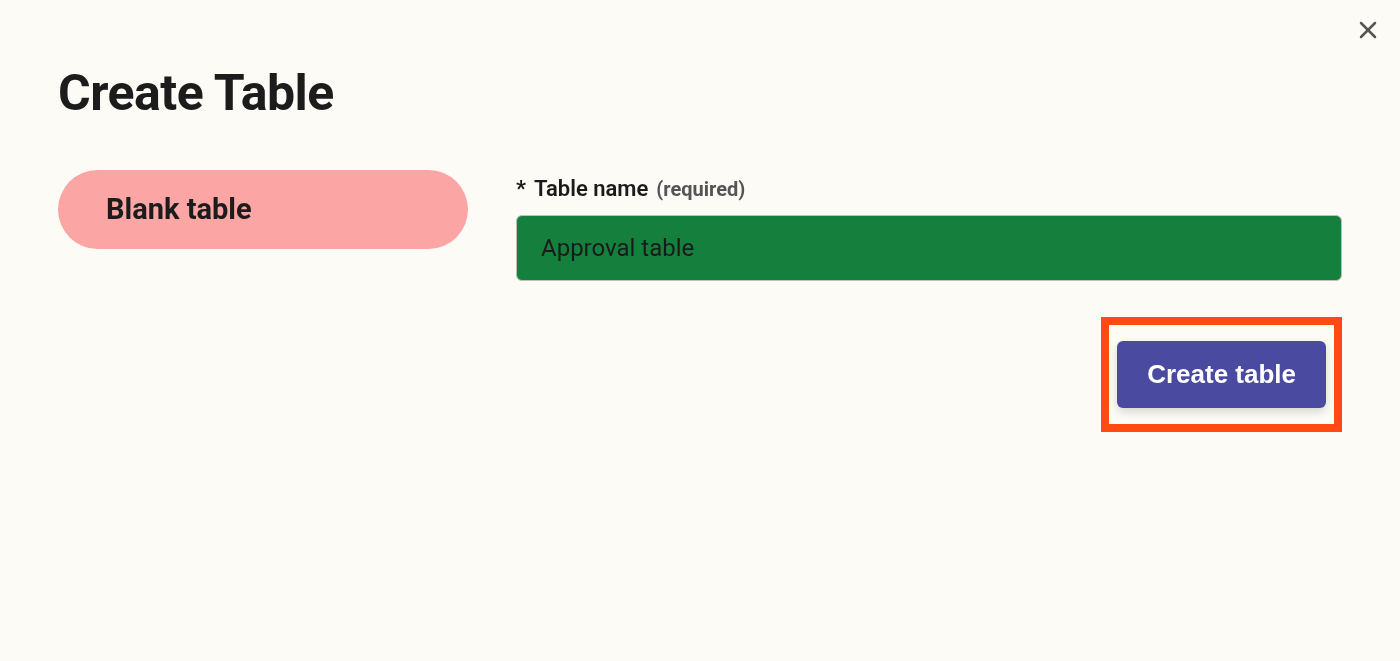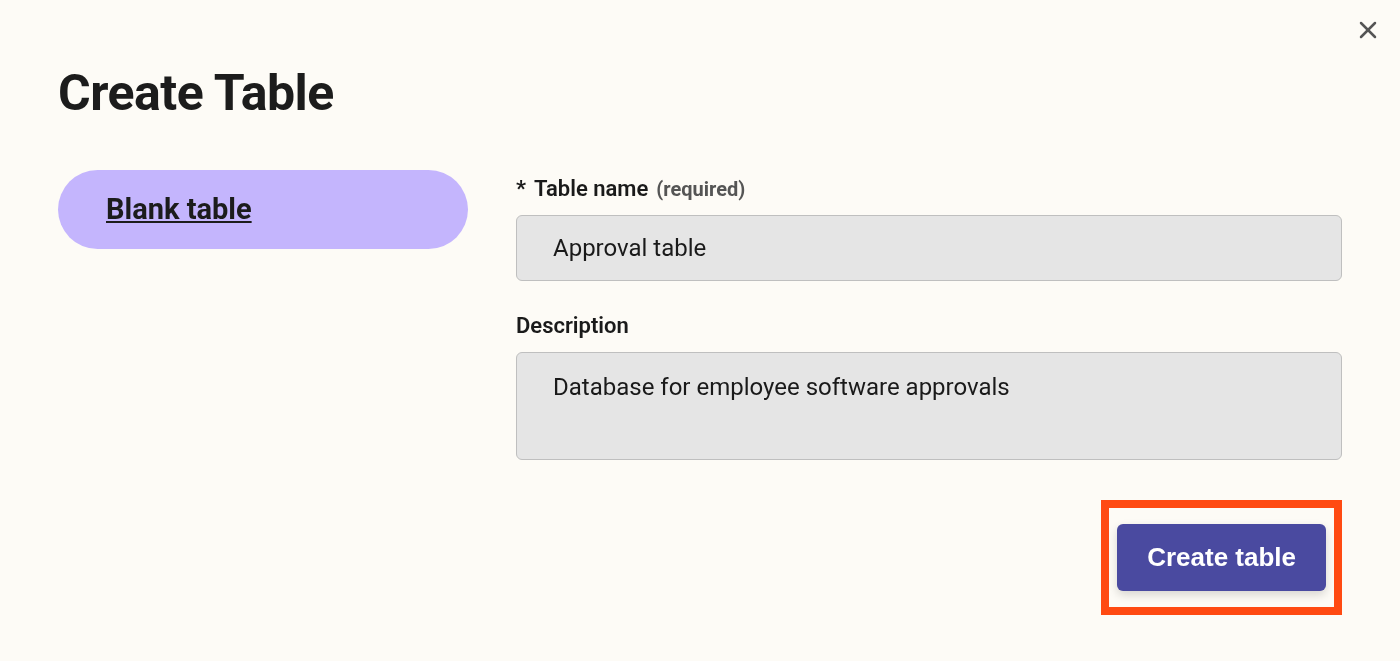--- a/index.html
+++ b/index.html
@@ -49,23 +49,22 @@
     .sidebar-item {
       padding: 22px 48px;
       border-radius: 40px;
       font-size: 29px;
       font-weight: 500;
       color: #1c1c1c;
       cursor: pointer;
       line-height: 1.2;
     }
     .sidebar-item.active {
-      background: #c4b5fd;
+      background: #fca5a5;
       font-weight: 700;
-      text-decoration: underline;
     }
     .main {
       flex: 1;
       display: flex;
       flex-direction: column;
       padding-top: 6px;
     }
     .field { margin-bottom: 32px; }
     .label-row {
       display: flex;
@@ -75,25 +74,25 @@
       font-size: 22px;
       color: #1a1a1a;
     }
     .req-asterisk { font-weight: 700; font-size: 22px; color: #1a1a1a; }
     .label-text { font-weight: 600; font-size: 22px; }
     .label-hint { font-size: 20px; color: #555; font-weight: 700; }
     .input, .textarea {
       width: 100%;
       border: 1px solid #bfbfbf;
       border-radius: 6px;
-      background: #e5e5e5;
+      background: #15803d;
       font-size: 24px;
       font-family: inherit;
       color: #1a1a1a;
-      padding: 18px 36px;
+      padding: 18px 24px;
       outline: none;
     }
     .textarea {
       height: 108px;
       resize: none;
       padding-top: 20px;
     }
     .footer {
       display: flex;
       justify-content: flex-end;
@@ -142,26 +141,20 @@
   <div class="main">
     <div class="field">
       <div class="label-row">
         <span class="req-asterisk">*</span>
         <span class="label-text">Table name</span>
         <span class="label-hint">(required)</span>
       </div>
       <input class="input" type="text" value="Approval table" style="">
     </div>
 
-    <div class="field">
-      <div class="label-row">
-        <span class="label-text">Description</span>
-      </div>
-      <textarea class="textarea" style="">Database for employee software approvals</textarea>
-    </div>
 
     <div class="footer">
       <div class="create-highlight">
         <button class="create-btn">Create table</button>
       </div>
     </div>
   </div>
 </div>
 
 </body></html>

